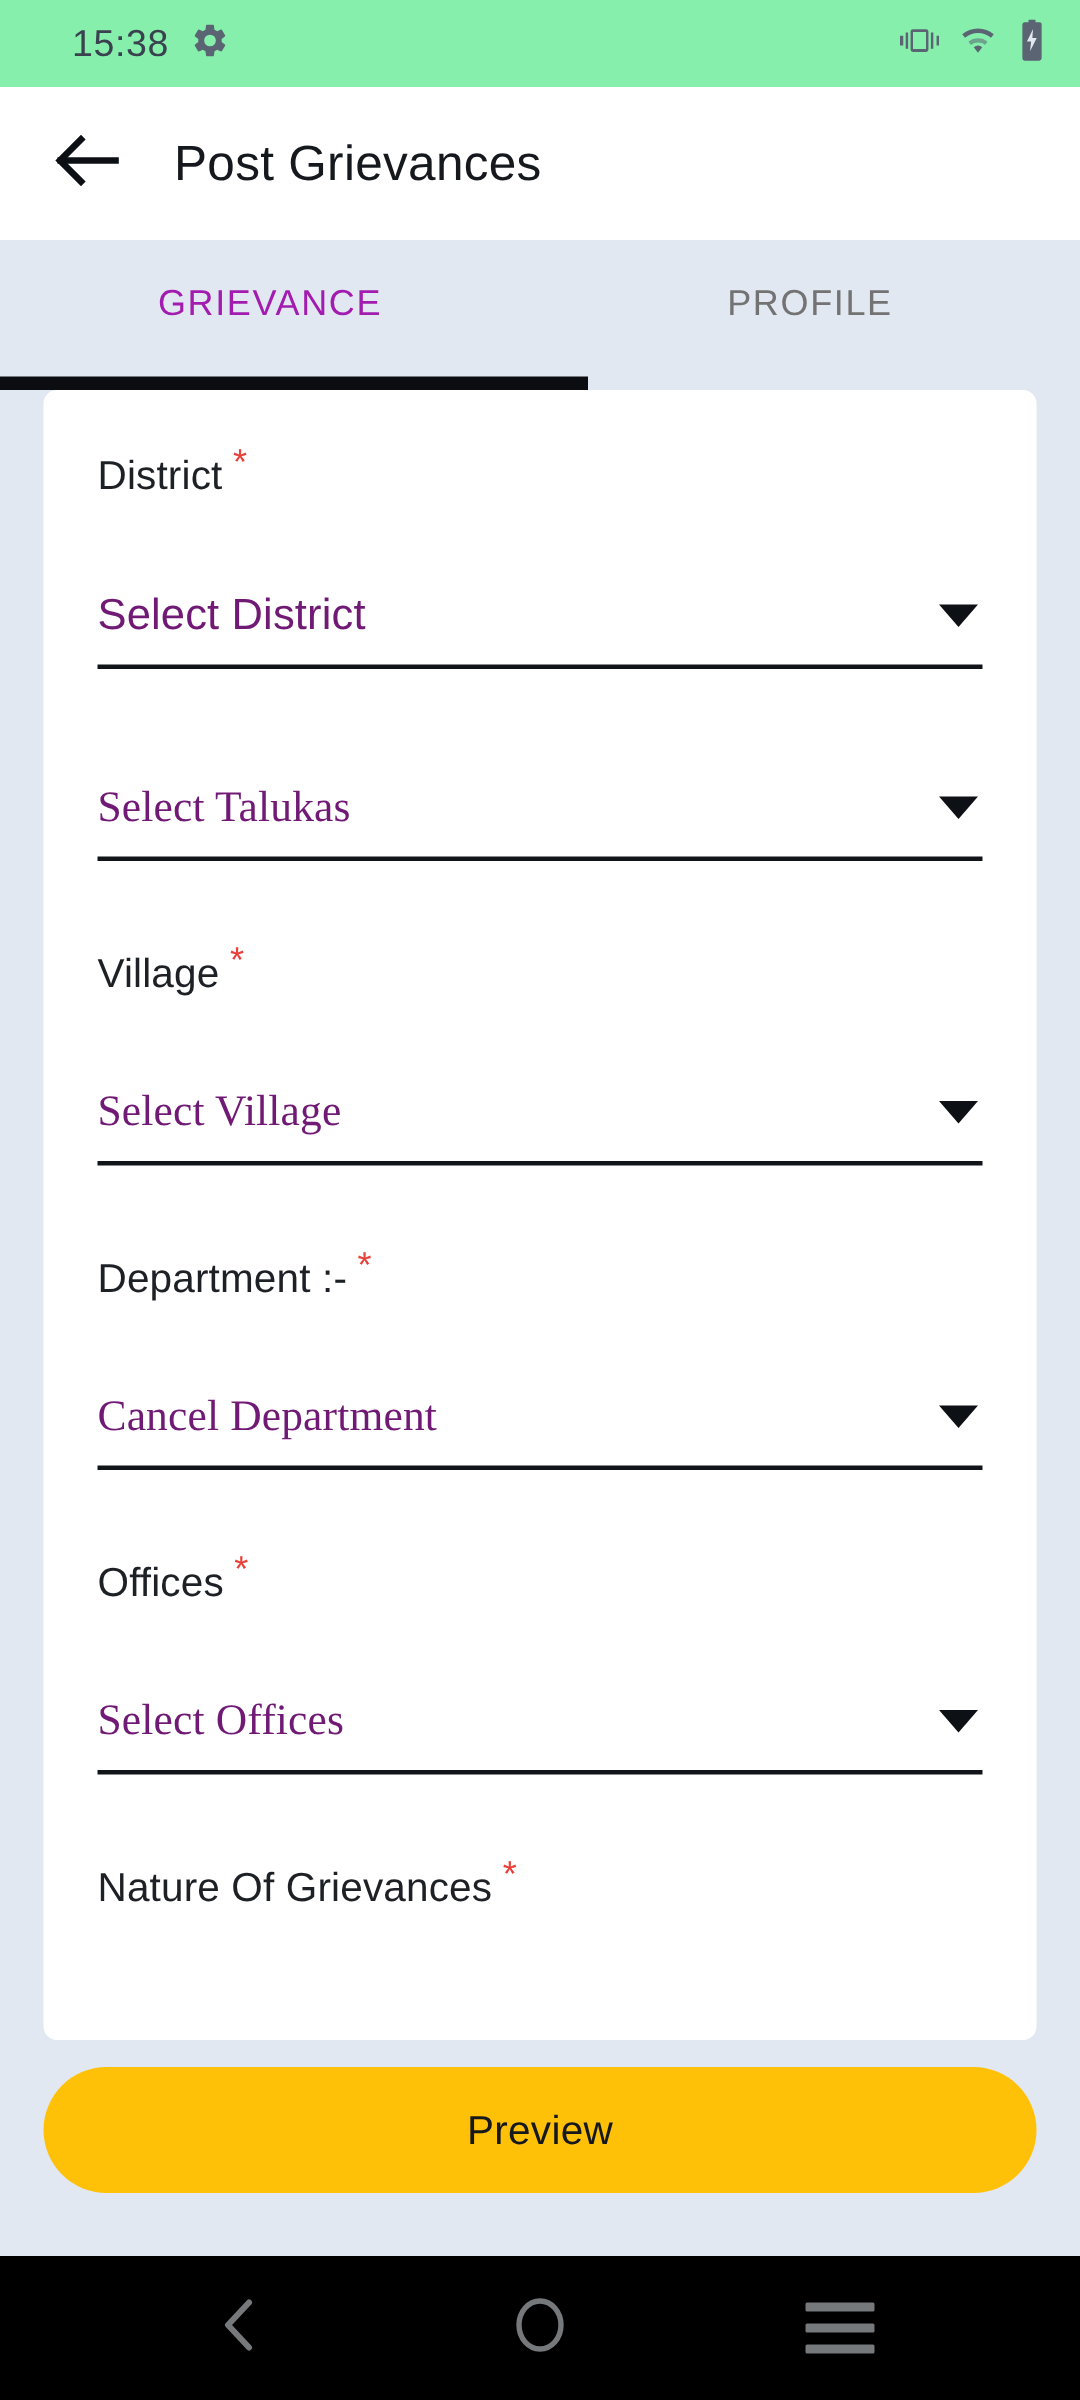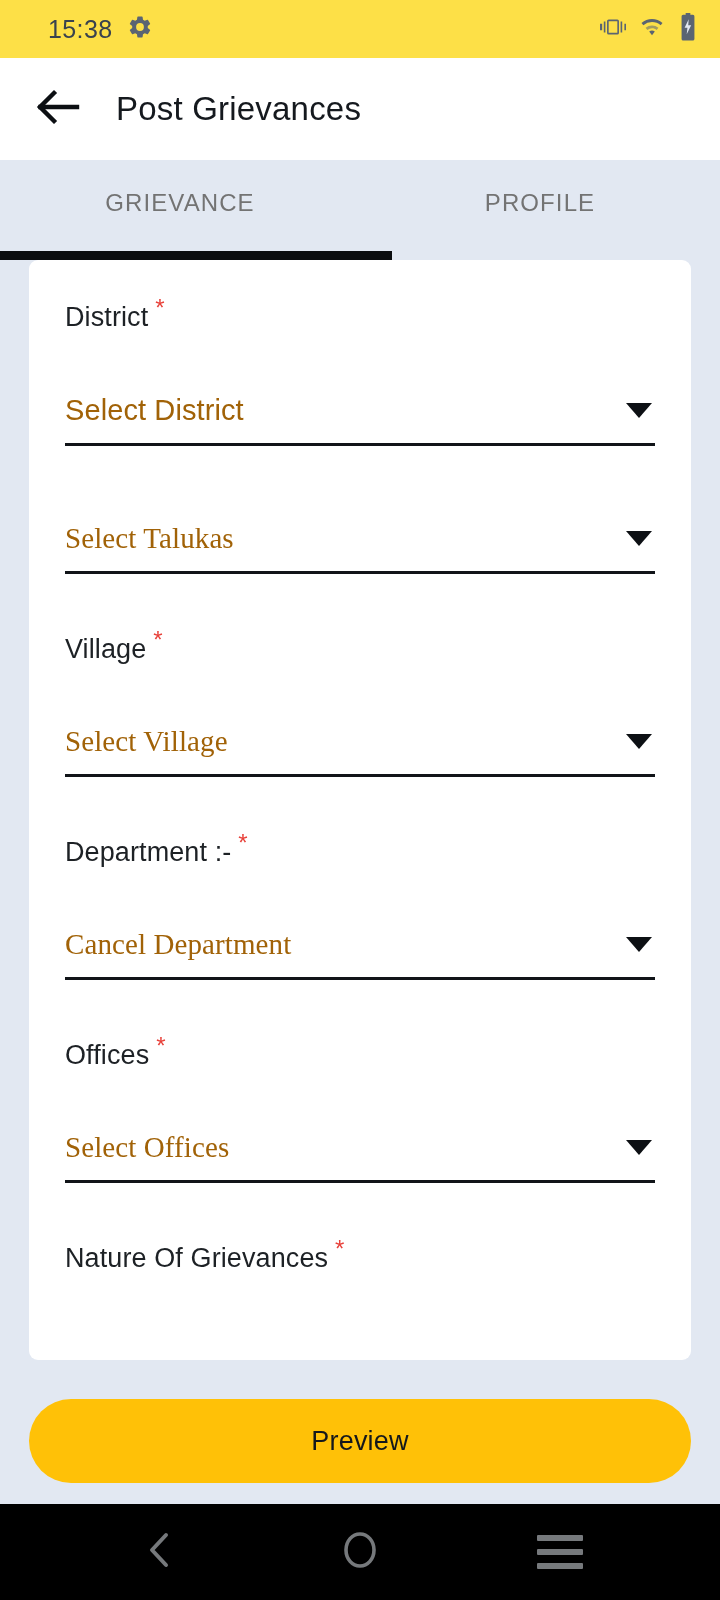--- a/index.html
+++ b/index.html
@@ -12,21 +12,21 @@
   #phone {
     position:relative;
     width:720px; height:1600px;
     background:#e2e8f2;
     display:flex; flex-direction:column;
   }
 
   
   .statusbar {
     height:58px; flex:0 0 58px;
-    background:#fde047;
+    background:#86efac;
     display:flex; align-items:center;
     padding:0 22px 0 48px;
     color:#404a57;
   }
   .sb-left { display:flex; align-items:center; gap:14px; }
   .sb-time { font-size:25px; letter-spacing:.4px; color:#39424e; }
   .sb-right { margin-left:auto; display:flex; align-items:center; gap:12px; }
   .sb-icon { display:block; }
 
   
@@ -54,21 +54,21 @@
     position:relative;
     display:flex;
   }
   .tab {
     flex:1 1 50%;
     display:flex; align-items:center; justify-content:center;
     font-size:24px; letter-spacing:1.1px;
     cursor:pointer;
     padding-bottom:14px;
   }
-  .tab.active { color:#737373; }
+  .tab.active { color:#a21caf; }
   .tab.inactive { color:#737373; }
   .tab-indicator {
     position:absolute; left:0; bottom:0;
     width:392px; height:9px;
     background:#0b0d10;
   }
 
   
   .content {
     flex:1 1 auto;
@@ -89,40 +89,40 @@
     letter-spacing:.1px;
     white-space:nowrap;
   }
   .req { color:#e8413a; font-size:24px; margin-left:7px; vertical-align:super; line-height:0; }
   .select-row {
     display:flex; align-items:center;
     border-bottom:3px solid #111418;
     height:68px;
   }
   .select-value {
-    font-size:29px; color:#a16207; letter-spacing:.1px;
+    font-size:29px; color:#701a75; letter-spacing:.1px;
     flex:1 1 auto;
   }
   .caret {
     width:0; height:0;
     border-left:13px solid transparent;
     border-right:13px solid transparent;
     border-top:15px solid #0d1014;
     margin-right:3px;
   }
   
   .f0 { margin-top:42px; }
   .f0 .select-row { margin-top:45px; }
   .fn { margin-top:60px; }
   .fn .select-row { margin-top:44px;font-family:Liberation Serif, serif; }
 
   
   .actions {
     flex:0 0 126px;
-    display:flex; align-items:center;
+    display:flex; 
     gap:18px;
     padding:0 29px;
     background:#e2e8f2;
   }
   .btn {
     flex:1 1 0;
     height:84px;
     border:none; border-radius:42px;
     font-size:27px;
     font-family:"Liberation Sans", sans-serif;

